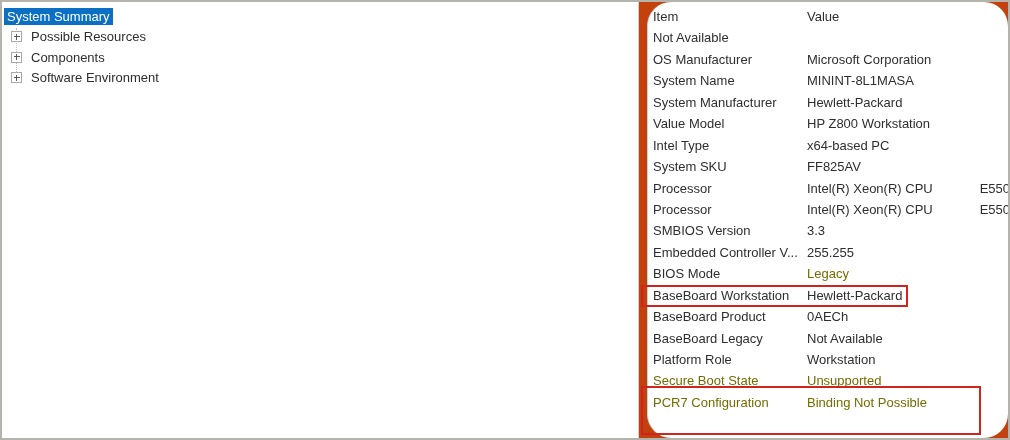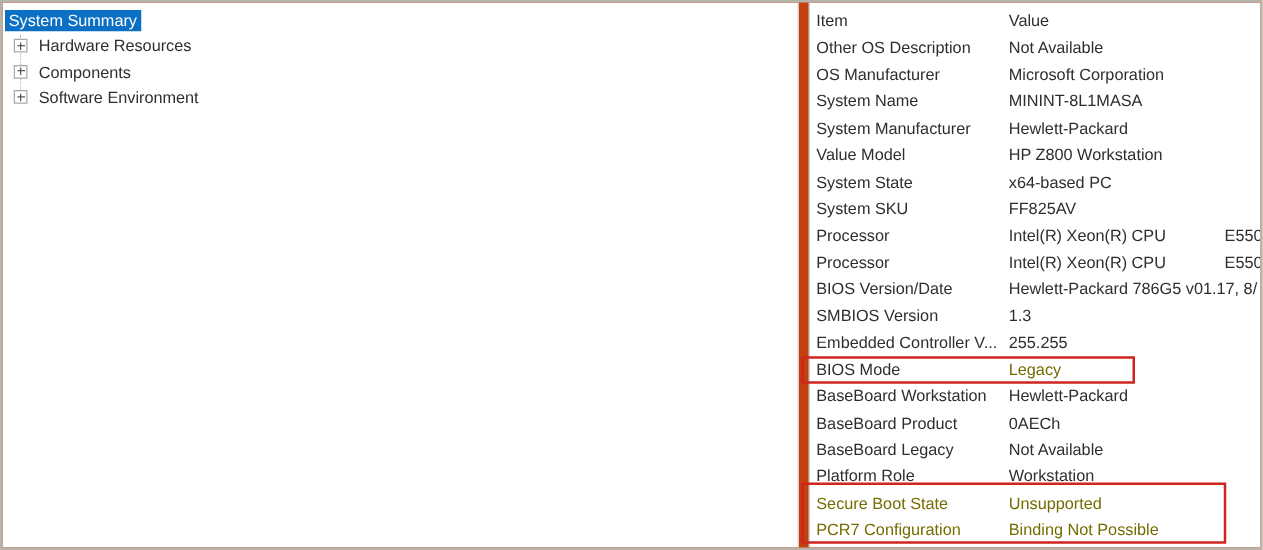--- a/index.html
+++ b/index.html
@@ -46,21 +46,21 @@
   .tree-item .tree-label{padding:0 3px;height:17px;line-height:17px;}
   .tree-item.selected .tree-label{
     background:var(--sel,#0b6fc4);
     color:#fff;margin-left:2px;
   }
   
   .right-pane{
     position:absolute;left:645px;top:0;bottom:0;right:0;
     border-left:1px solid #cfcfcf;
     padding:4px 0 16px 5px;box-sizing:border-box;
-    overflow:hidden;background:#fff;
+    overflow:hidden;background:#fff;border-radius:24px;
   }
   .detail-row{display:flex;height:21.45px;line-height:21.45px;}
   .detail-row .lbl{
     width:154px;flex:none;
     white-space:nowrap;overflow:hidden;
   }
   .detail-row .val{
     white-space:pre;overflow:hidden;flex:1;
   }
   .emph{color:var(--emph,#746c00);}
@@ -82,21 +82,21 @@
   <div class="left-pane">
     <div class="tree-connector"></div>
     <div id="tree">
   <div class="tree-item selected">
 
     <span class="tree-label">System Summary</span>
   </div>
 
   <div class="tree-item">
     <span class="expand-box"></span>
-    <span class="tree-label">Hardware Resources</span>
+    <span class="tree-label">Possible Resources</span>
   </div>
 
   <div class="tree-item">
     <span class="expand-box"></span>
     <span class="tree-label">Components</span>
   </div>
 
   <div class="tree-item">
     <span class="expand-box"></span>
     <span class="tree-label">Software Environment</span>
@@ -104,21 +104,20 @@
 </div>
   </div>
 
   <div class="right-pane">
     <div class="detail-row">
       <span class="lbl">Item</span>
       <span class="val">Value</span>
     </div>
     <div id="rows">
   <div class="detail-row">
-    <span class="lbl">Other OS Description</span>
     <span class="val">Not Available</span>
   </div>
 
   <div class="detail-row">
     <span class="lbl">OS Manufacturer</span>
     <span class="val">Microsoft Corporation</span>
   </div>
 
   <div class="detail-row">
     <span class="lbl">System Name</span>
@@ -129,47 +128,43 @@
     <span class="lbl">System Manufacturer</span>
     <span class="val">Hewlett-Packard</span>
   </div>
 
   <div class="detail-row">
     <span class="lbl">Value Model</span>
     <span class="val">HP Z800 Workstation</span>
   </div>
 
   <div class="detail-row">
-    <span class="lbl">System State</span>
+    <span class="lbl">Intel Type</span>
     <span class="val">x64-based PC</span>
   </div>
 
   <div class="detail-row">
     <span class="lbl">System SKU</span>
     <span class="val">FF825AV</span>
   </div>
 
   <div class="detail-row">
     <span class="lbl">Processor</span>
     <span class="val">Intel(R) Xeon(R) CPU             E5506</span>
   </div>
 
   <div class="detail-row">
     <span class="lbl">Processor</span>
     <span class="val">Intel(R) Xeon(R) CPU             E5506</span>
   </div>
 
-  <div class="detail-row">
-    <span class="lbl">BIOS Version/Date</span>
-    <span class="val">Hewlett-Packard 786G5 v01.17, 8/</span>
-  </div>
 
   <div class="detail-row">
     <span class="lbl">SMBIOS Version</span>
-    <span class="val">1.3</span>
+    <span class="val">3.3</span>
   </div>
 
   <div class="detail-row">
     <span class="lbl">Embedded Controller V...</span>
     <span class="val">255.255</span>
   </div>
 
   <div class="detail-row">
     <span class="lbl">BIOS Mode</span>
     <span class="val emph">Legacy</span>

